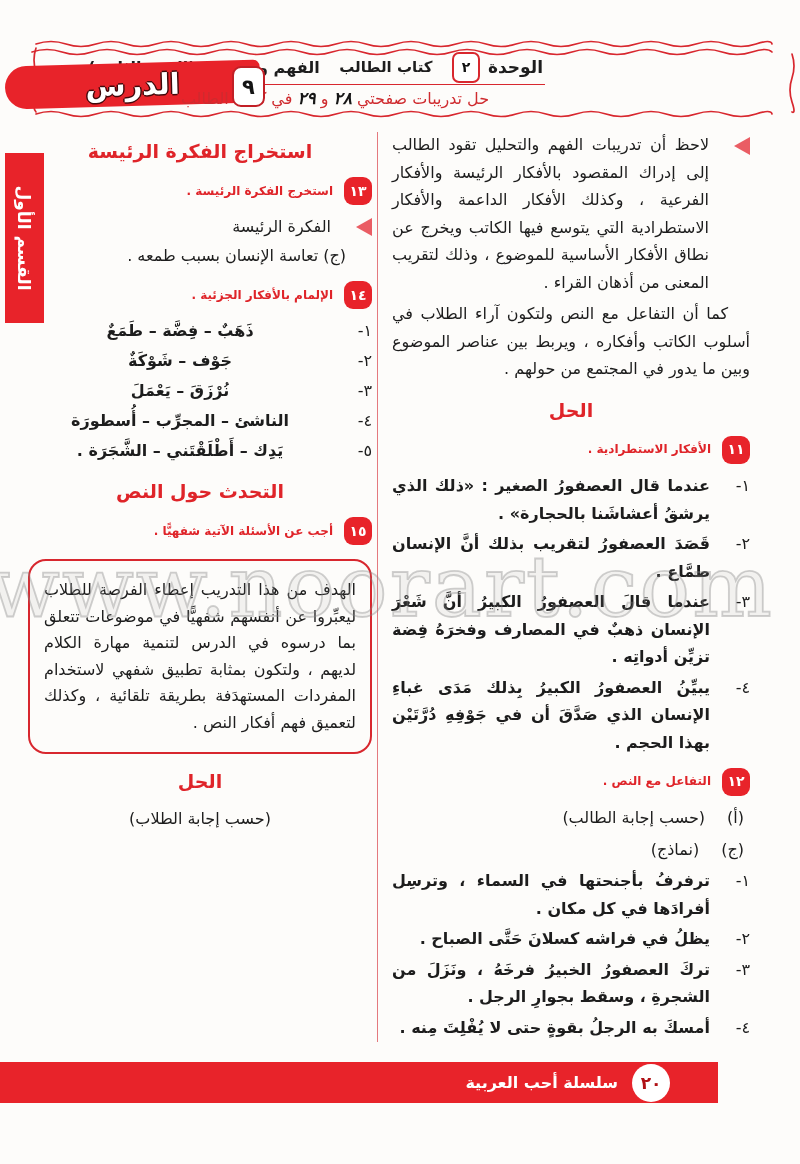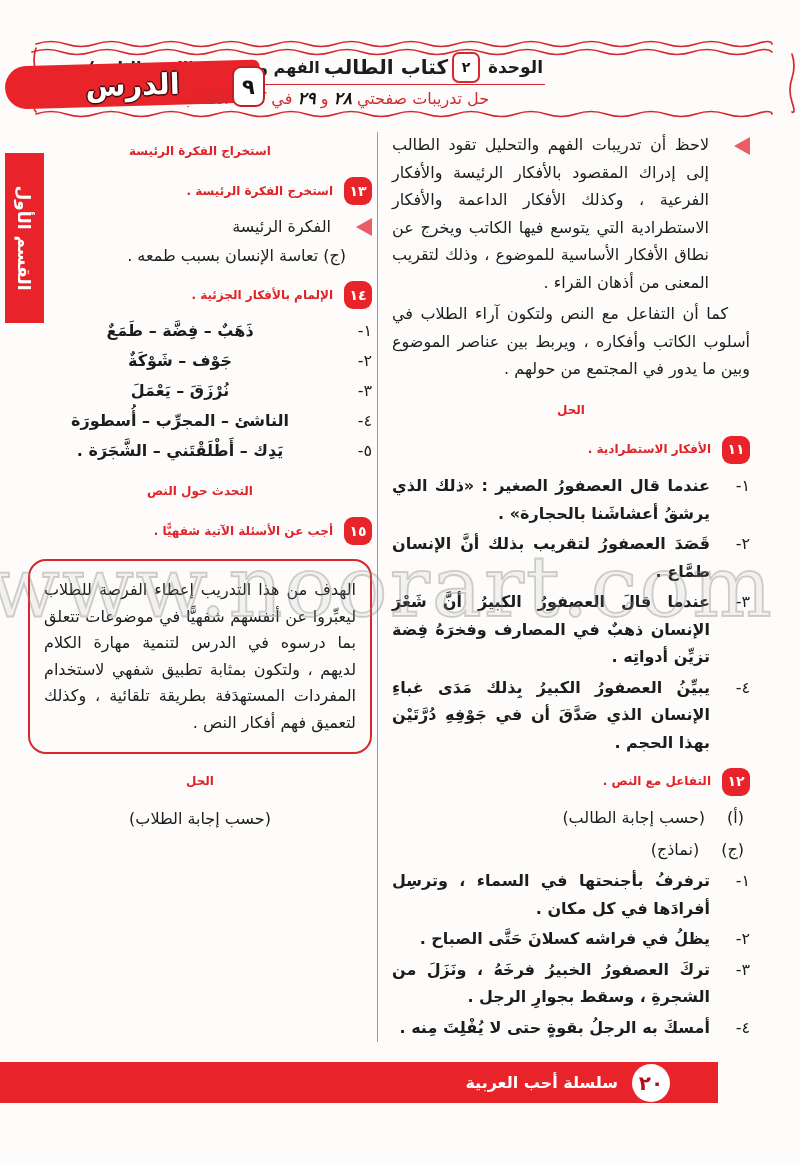--- a/index.html
+++ b/index.html
@@ -6,21 +6,21 @@
   .page{position:relative;width:800px;height:1164px;margin:0 auto;background:#fdfcfa;
         overflow:hidden;direction:rtl;font-family:"DejaVu Sans",sans-serif;color:#1d1d1d;}
   
   .hdr-svg{position:absolute;left:28px;top:34px;width:772px;height:92px;}
   .hdr-row1{position:absolute;right:257px;left:88px;top:50px;height:34px;
             display:flex;align-items:center;justify-content:space-between;}
   .hdr-unit{display:flex;align-items:center;gap:8px;font-weight:bold;font-size:17px;}
   .numbox{display:inline-flex;align-items:center;justify-content:center;width:24px;height:27px;
           background:#fff;border:2px solid #d8272e;border-radius:7px;font-weight:bold;
           font-size:14px;color:#111;}
-  .hdr-book{font-weight:bold;font-size:20px;}
+  .hdr-book{font-weight:bold;font-size:15px;}
   .hdr-section{font-weight:bold;font-size:16px;}
   .hdr-divline{position:absolute;left:33px;top:84px;width:512px;border-top:1.6px solid #d8272e;}
   .lesson-banner{position:absolute;left:5px;top:63px;width:255px;height:43px;background:#e8232a;
                  border-radius:26px 8px 8px 26px;transform:rotate(-1.6deg);
                  display:flex;align-items:center;justify-content:center;}
   .lesson-banner .lesson-word{color:#fff;font-weight:bold;font-size:29px;letter-spacing:1px;
         text-shadow:-1.5px 0 #40090b,1.5px 0 #40090b,0 -1.5px #40090b,0 1.5px #40090b;}
   .lesson-numbox{position:absolute;left:232px;top:66px;width:29px;height:37px;background:#fff;
                  border:2.2px solid #c21f26;border-radius:9px;display:flex;align-items:center;
                  justify-content:center;font-weight:bold;font-size:21px;color:#141414;z-index:3;}
@@ -35,21 +35,21 @@
   
   .col-divider{position:absolute;left:377px;top:132px;height:910px;border-left:1.6px solid #e4797e;}
   .col-right{position:absolute;right:50px;top:131px;width:358px;font-size:16px;line-height:27.5px;}
   .col-left {position:absolute;right:428px;top:138px;width:344px;font-size:16px;line-height:27px;}
   .para{text-align:justify;}
   .tri-row{display:flex;gap:25px;}
   .tri{flex:0 0 auto;width:0;height:0;margin-top:6px;
        border-top:9px solid transparent;border-bottom:9px solid transparent;
        border-right:16px solid #ea5d64;}
   .indent{text-indent:22px;text-align:justify;margin-top:4px;}
-  .red-heading{color:#df2429;font-weight:bold;font-size:12px;text-align:center;margin:14px 0 10px;}
+  .red-heading{color:#df2429;font-weight:bold;font-size:19px;text-align:center;margin:14px 0 10px;}
   .qrow{display:flex;align-items:center;gap:11px;margin:12px 0 8px;}
   .badge{flex:0 0 auto;display:inline-flex;align-items:center;justify-content:center;
          width:28px;height:28px;background:#e8232a;border-radius:9px;color:#fff;
          font-weight:bold;font-size:14px;}
   .qtitle{color:#df2429;font-weight:bold;font-size:12px;}
   .numitem{display:flex;gap:6px;margin-bottom:3px;}
   .numitem .num{flex:0 0 34px;}
   .numitem .txt{flex:1;text-align:justify;font-weight:bold;}
   .centerlist .numitem .txt{text-align:center;}
   .sub-row{display:flex;gap:22px;margin:4px 0 4px 0;padding-right:6px;}
@@ -59,21 +59,21 @@
   
   .watermark{position:absolute;left:-12px;top:538px;width:830px;direction:ltr;text-align:left;
              font-family:"DejaVu Serif",serif;font-size:84px;letter-spacing:2px;
              color:rgba(150,150,150,0.10);-webkit-text-stroke:1.8px rgba(135,135,135,0.38);
              white-space:nowrap;pointer-events:none;z-index:5;}
   
   .footer-bar{position:absolute;left:0;top:1062px;width:718px;height:41px;background:#e8232a;
               display:flex;align-items:center;gap:14px;padding-right:48px;box-sizing:border-box;}
   .footer-circle{flex:0 0 auto;width:38px;height:38px;border-radius:50%;background:#fff;
                  display:flex;align-items:center;justify-content:center;color:#b01116;
-                 font-weight:bold;font-size:20px;}
+                 font-weight:bold;font-size:17px;}
   .footer-series{color:#fff;font-weight:bold;font-size:16px;letter-spacing:.5px;}
 </style>
 </head>
 <body>
 
 <div class="page">
 
   <svg class="hdr-svg" viewBox="0 0 772 92">
     <g fill="none" stroke="#d8272e" stroke-width="1.7" stroke-linecap="round">
       <path d="M8,10 q15,-5 30,0 t30,0 t30,0 t30,0 t30,0 t30,0 t30,0 t30,0 t30,0 t30,0 t30,0 t30,0 t30,0 t30,0 t30,0 t30,0 t30,0 t30,0 t30,0 t30,0 t30,0 t30,0 t30,0 t30,0 t16,0"></path>

